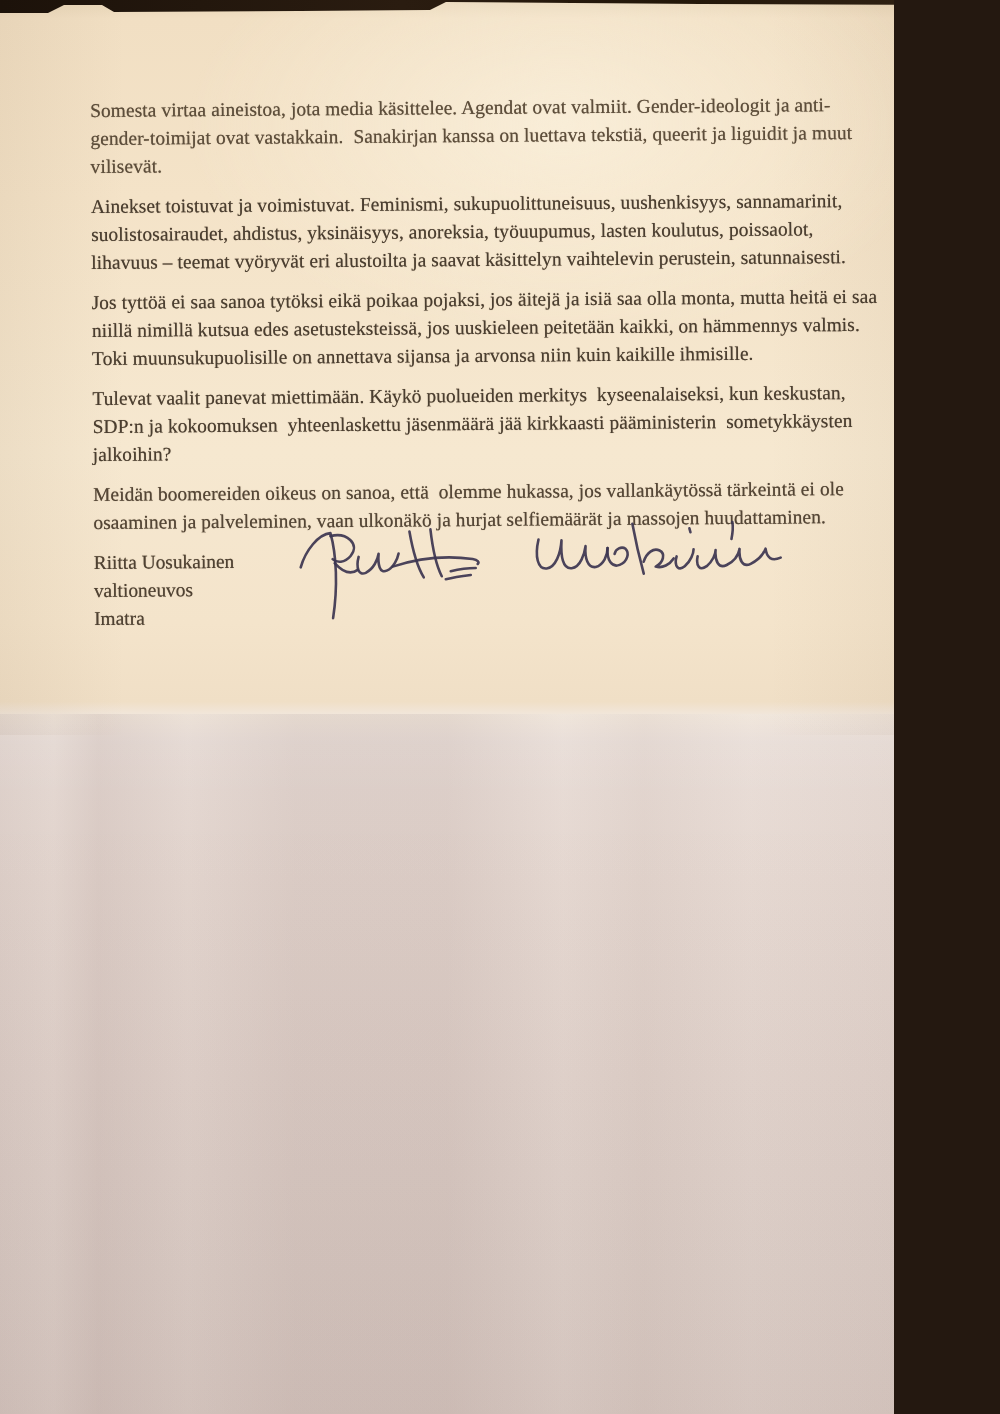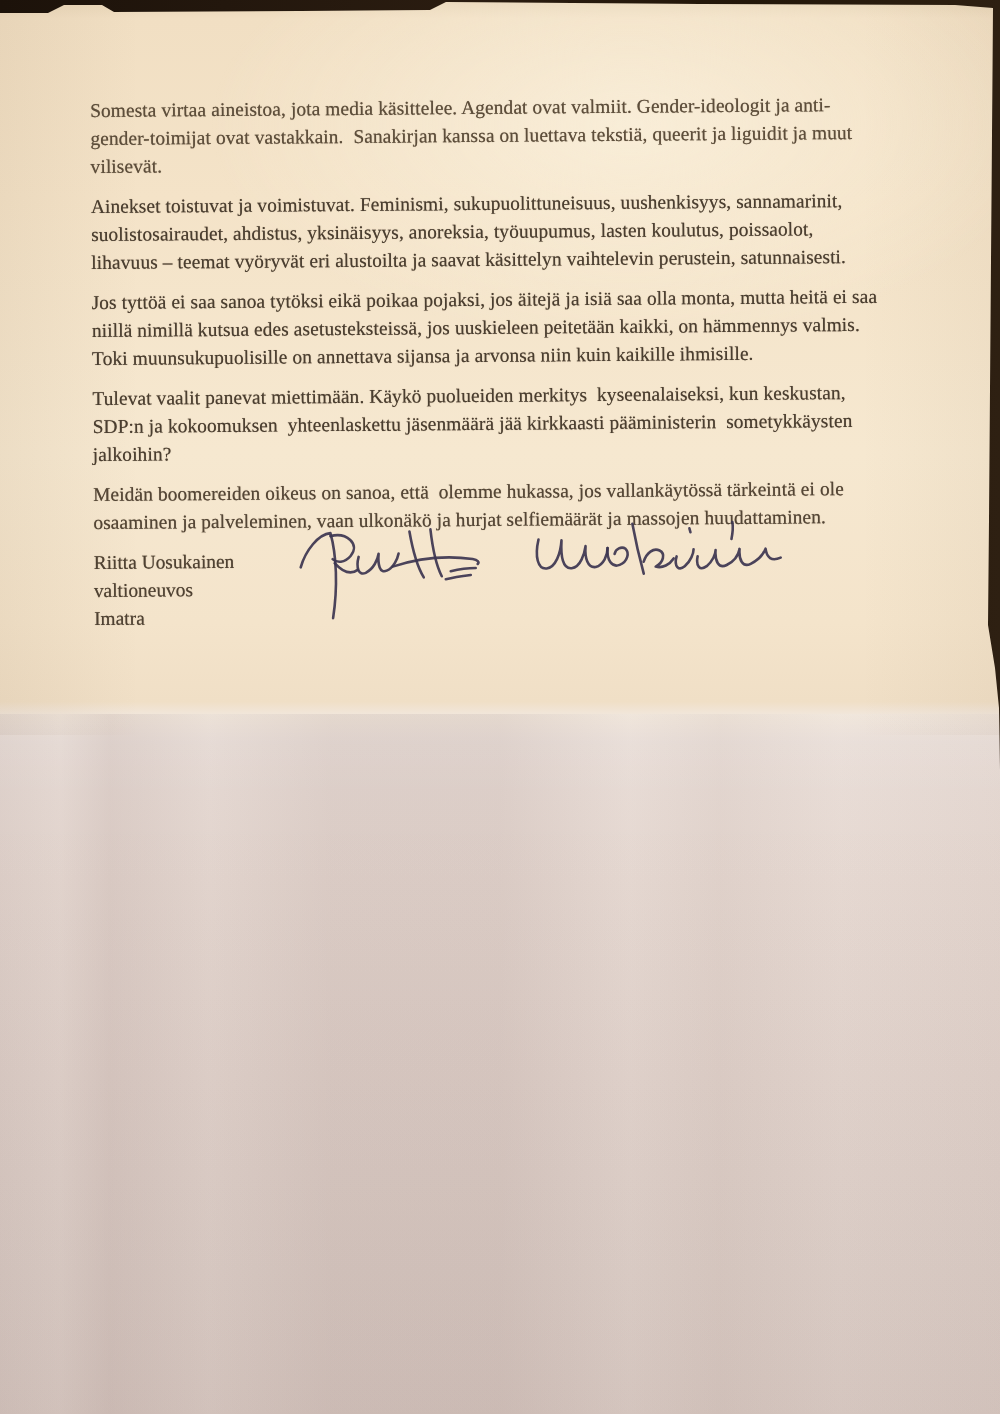--- a/index.html
+++ b/index.html
@@ -2,22 +2,23 @@
 <html><head>
 <meta charset="utf-8">
 <style>
   html,body{margin:0;padding:0;}
   body{
     width:1000px;height:1414px;overflow:hidden;
     font-family:"Liberation Serif", serif;
     background:#241810;
   }
   .photo{
-    position:relative;width:1000px;height:1414px;
+    position:relative;width:880px;height:1414px;
     background:linear-gradient(90deg,#1c120a 0%,#2a1c10 45%,#231709 75%,#2e2012 100%);
+    padding-left:14px;
   }
   .paper{
     position:absolute;inset:0;
     clip-path:polygon(0px 13px,48px 13px,64px 5px,102px 5px,114px 12px,300px 11px,430px 10px,446px 2px,700px 4px,955px 5px,993px 8px,991px 260px,989px 520px,988px 625px,995px 668px,999px 708px,1000px 770px,1000px 1414px,0px 1414px);
     background:linear-gradient(180deg,
       #e7d4b6 0%,
       #f1dfc3 1.3%,
       #f4e3c8 14%,
       #f6e8d0 32%,
       #f4e4cb 44%,

